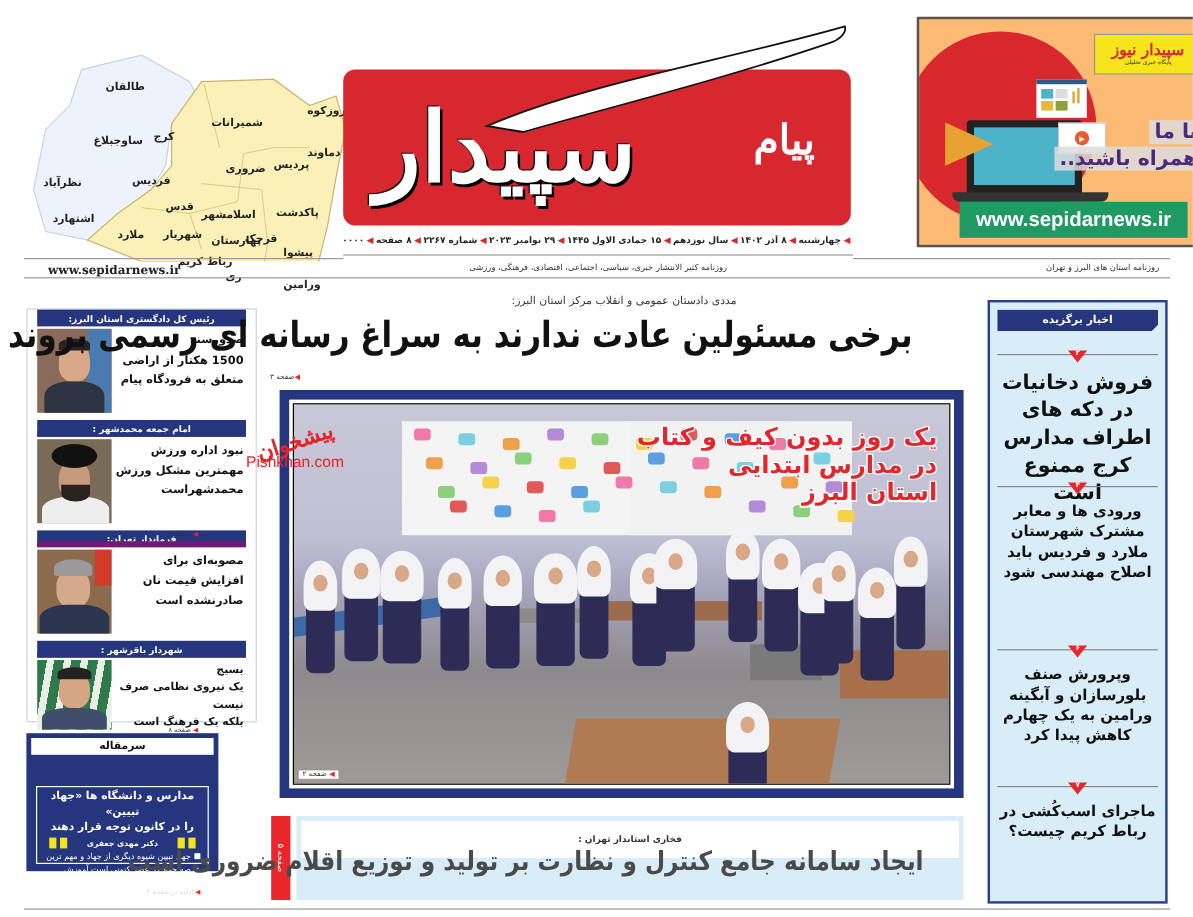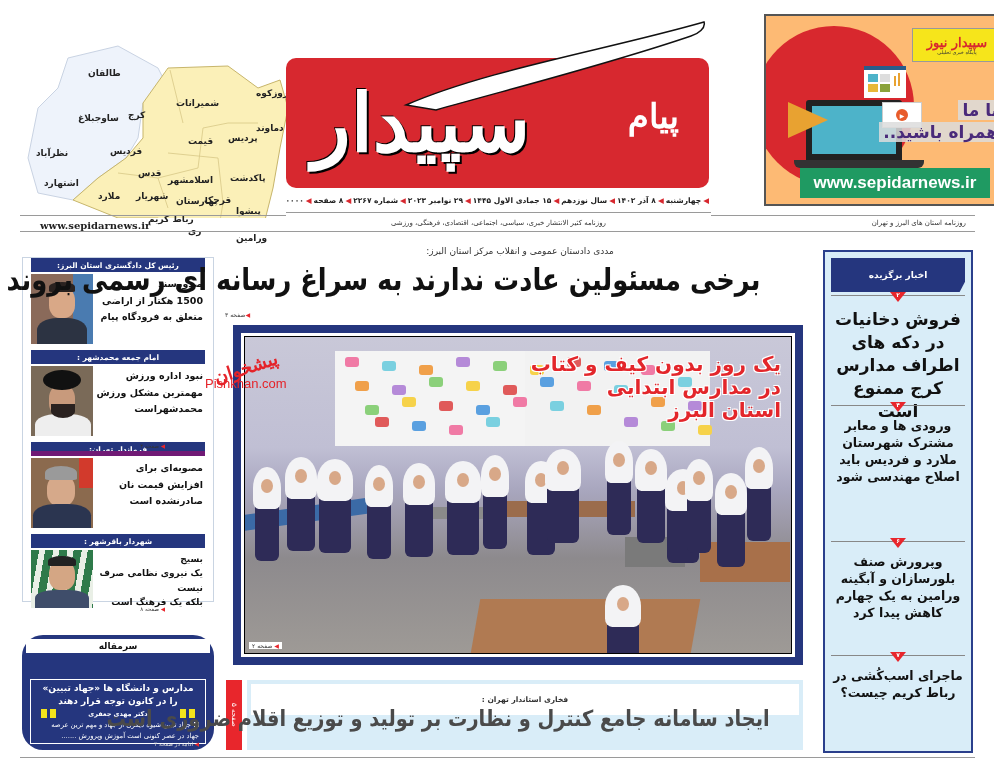--- a/index.html
+++ b/index.html
@@ -39,21 +39,21 @@
     .ad-chart-card { position: absolute; left: 98px; top: 50px; width: 42px; height: 32px; background: #fff; border-top: 4px solid #2a5c8a; }
     .ad-video-card { position: absolute; left: 116px; top: 86px; width: 40px; height: 26px; background: #fff; border: 1px solid #ccc; display: flex; align-items: center; justify-content: center; }
     .ad-play { width: 12px; height: 12px; border-radius: 50%; background: #e85b2a; color: #fff; font-size: 6px; display: flex; align-items: center; justify-content: center; }
     .ad-megaphone { position: absolute; left: 22px; top: 86px; width: 0; height: 0; border-top: 18px solid transparent; border-bottom: 18px solid transparent; border-left: 40px solid #e8a231; }
     .ad-slogan-1 { position: absolute; right: 10px; top: 84px; font-size: 17px; font-weight: bold; color: #4a2a7a; background: rgba(220,220,220,0.85); padding: 0 4px; }
     .ad-slogan-2 { position: absolute; right: 10px; top: 106px; font-size: 17px; font-weight: bold; color: #4a2a7a; background: rgba(220,220,220,0.85); padding: 0 4px; }
     .ad-url { position: absolute; left: 34px; right: 22px; bottom: 6px; height: 30px; background: #1f9a62; color: #fff; font-family: "Liberation Sans", sans-serif; font-size: 17px; font-weight: bold; display: flex; align-items: center; justify-content: center; direction: ltr; }
 
     
     .featured { left: 823px; top: 250px; width: 150px; height: 503px; background: #d9edf8; border: 2px solid #2a3f8c; }
-    .featured-header { position: absolute; left: 6px; right: 6px; top: 6px; height: 34px; background: #25367e; color: #fff; font-size: 9px; font-weight: bold; display: flex; align-items: center; justify-content: center; clip-path: polygon(0 0, 100% 0, 100% 70%, 96% 100%, 0 100%); }
+    .featured-header { position: absolute; left: 6px; right: 6px; top: 6px; height: 18px; background: #25367e; color: #fff; font-size: 9px; font-weight: bold; display: flex; align-items: center; justify-content: center; clip-path: polygon(0 0, 100% 0, 100% 70%, 96% 100%, 0 100%); }
     .feat-item { position: absolute; left: 6px; right: 6px; text-align: center; }
     .feat-marker { position: relative; height: 10px; }
     .feat-marker::before { content: ""; position: absolute; left: 0; right: 0; top: 3px; height: 1px; background: #888; }
     .feat-tri { position: absolute; left: 50%; top: 0; transform: translateX(-50%); width: 0; height: 0; border-left: 8px solid transparent; border-right: 8px solid transparent; border-top: 10px solid #e8262c; }
     .feat-num { position: absolute; left: 50%; top: -1px; transform: translateX(-50%); color: #fff; font-size: 6px; font-weight: bold; }
     .feat-title { font-weight: bold; color: #111; line-height: 1.35; margin-top: 6px; }
     .feat-title.lg { font-size: 17px; }
     .feat-title.md { font-size: 12.5px; }
 
     
@@ -97,21 +97,21 @@
     .lc-photo { position: absolute; left: 0; top: 2px; width: 62px; height: 70px; overflow: hidden; }
     .lc-text { position: absolute; right: 2px; top: 4px; width: 118px; font-size: 9.5px; font-weight: bold; line-height: 1.75; color: #111; text-align: right; }
     .lc-ref { position: absolute; right: 40px; bottom: 2px; font-size: 5.5px; }
 
     
     .face { position: absolute; border-radius: 45% 45% 40% 40%; background: #d9a887; }
     .hair { position: absolute; border-radius: 50% 50% 10% 10%; }
     .suit { position: absolute; border-radius: 40% 40% 0 0; }
 
     
-    .editorial { left: 22px; top: 635px; width: 192px; height: 115px; background: #25367e; padding: 4px; border-radius: 21px; }
+    .editorial { left: 22px; top: 611px; width: 160px; height: 115px; background: #25367e; padding: 4px; }
     .ed-title { height: 14px; background: #fff; color: #111; font-size: 9px; font-weight: bold; display: flex; align-items: center; justify-content: center; }
     .ed-inner { position: absolute; left: 8px; right: 8px; top: 22px; bottom: 6px; border: 1px solid #fff; margin-top: 22px; }
     .ed-headline { color: #fff; font-size: 9px; font-weight: bold; text-align: center; line-height: 1.45; margin-top: 2px; }
     .ed-author-row { display: flex; align-items: center; justify-content: space-between; padding: 0 10px; margin-top: 1px; }
     .ed-quote { display: flex; gap: 3px; }
     .ed-quote span { width: 6px; height: 9px; background: #f3e31c; display: inline-block; }
     .ed-author { color: #fff; font-size: 6.5px; font-weight: bold; }
     .ed-body { color: #fff; font-size: 6.8px; line-height: 1.55; padding: 2px 6px 0 6px; text-align: right; }
     .ed-bullet { display: inline-block; width: 5px; height: 5px; background: #fff; margin-left: 3px; }
     .ed-cont { color: #ddd; font-size: 5.5px; padding: 0 6px; text-align: right; }
@@ -129,21 +129,21 @@
 </div>
 <div id="map-labels">
     <div class="map-label" style="left: 88px; top: 68px;">طالقان</div>
     <div class="map-label" style="left: 78px; top: 113px;">ساوجبلاغ</div>
     <div class="map-label" style="left: 128px; top: 110px;">کرج</div>
     <div class="map-label" style="left: 36px; top: 148px;">نظرآباد</div>
     <div class="map-label" style="left: 110px; top: 146px;">فردیس</div>
     <div class="map-label" style="left: 44px; top: 178px;">اشتهارد</div>
     <div class="map-label" style="left: 176px; top: 98px;">شمیرانات</div>
     <div class="map-label" style="left: 256px; top: 88px;">فیروزکوه</div>
-    <div class="map-label" style="left: 188px; top: 136px;">قیمت</div>
+    <div class="map-label" style="left: 188px; top: 136px;">ضروری</div>
     <div class="map-label" style="left: 228px; top: 133px;">پردیس</div>
     <div class="map-label" style="left: 256px; top: 123px;">دماوند</div>
     <div class="map-label" style="left: 138px; top: 168px;">قدس</div>
     <div class="map-label" style="left: 168px; top: 175px;">اسلامشهر</div>
     <div class="map-label" style="left: 230px; top: 173px;">پاکدشت</div>
     <div class="map-label" style="left: 98px; top: 191px;">ملارد</div>
     <div class="map-label" style="left: 136px; top: 191px;">شهریار</div>
     <div class="map-label" style="left: 176px; top: 196px;">بهارستان</div>
     <div class="map-label" style="left: 204px; top: 195px;">قرچک</div>
     <div class="map-label" style="left: 236px; top: 206px;">پیشوا</div>

